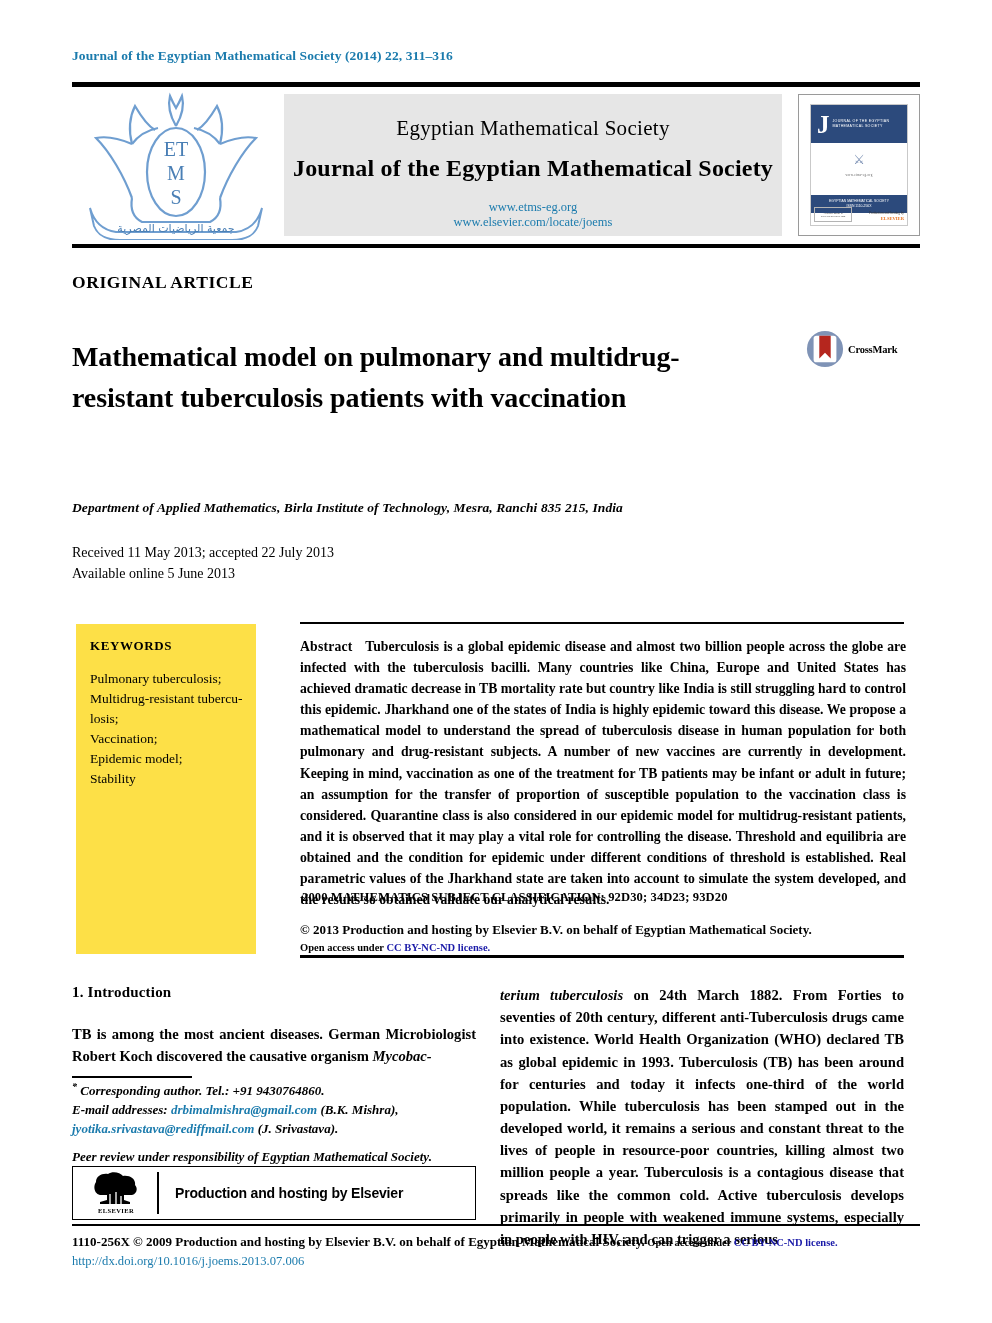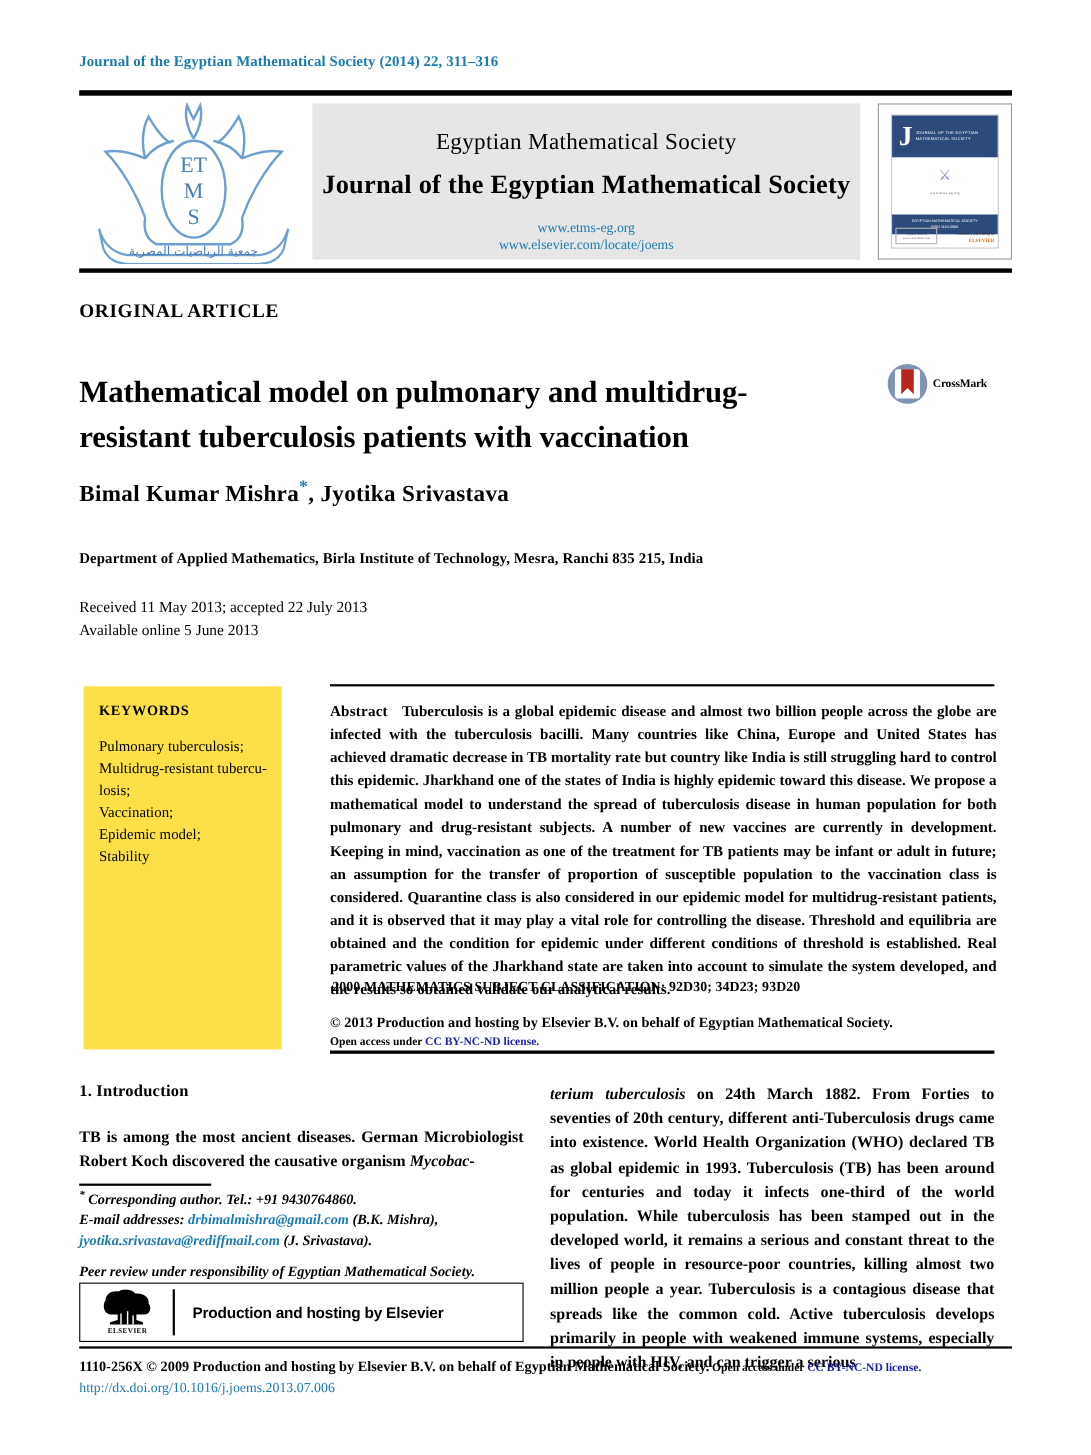--- a/index.html
+++ b/index.html
@@ -224,20 +224,21 @@
     left: 72px; top: 434px;
     font-size: 21px;
     font-weight: bold;
     letter-spacing: 0.3px;
   }
   .authors .star { color: #1b7bad; font-size: 16px; vertical-align: super; }
   .affil {
     position: absolute;
     left: 72px; top: 500px;
     font-size: 13.5px;
+    font-style: italic;
     font-weight: bold;
     letter-spacing: 0.1px;
   }
   .dates {
     position: absolute;
     left: 72px; top: 542px;
     font-size: 14px;
     line-height: 1.52;
   }
 
@@ -480,23 +481,20 @@
 
   <div class="crossmark">
     <svg class="cm-badge" viewBox="0 0 40 40">
       <circle cx="20" cy="20" r="19" fill="#7f93b6"></circle>
       <rect x="8" y="6" width="24" height="28" rx="3" fill="#ffffff"></rect>
       <path d="M14 6 h12 v24 l-6 -6 l-6 6 Z" fill="#b5261e"></path>
     </svg>
     <span class="cm-label">CrossMark</span>
   </div>
 
-  <div class="authors">
-    <span>Bimal Kumar Mishra</span><span class="star">*</span><span>, Jyotika Srivastava</span>
-  </div>
 
   <div class="affil">Department of Applied Mathematics, Birla Institute of Technology, Mesra, Ranchi 835 215, India</div>
 
   <div class="dates">
     <div>Received 11 May 2013; accepted 22 July 2013</div>
     <div>Available online 5 June 2013</div>
   </div>
 
   <div class="kw-box">
     <div class="kw-title">KEYWORDS</div>

